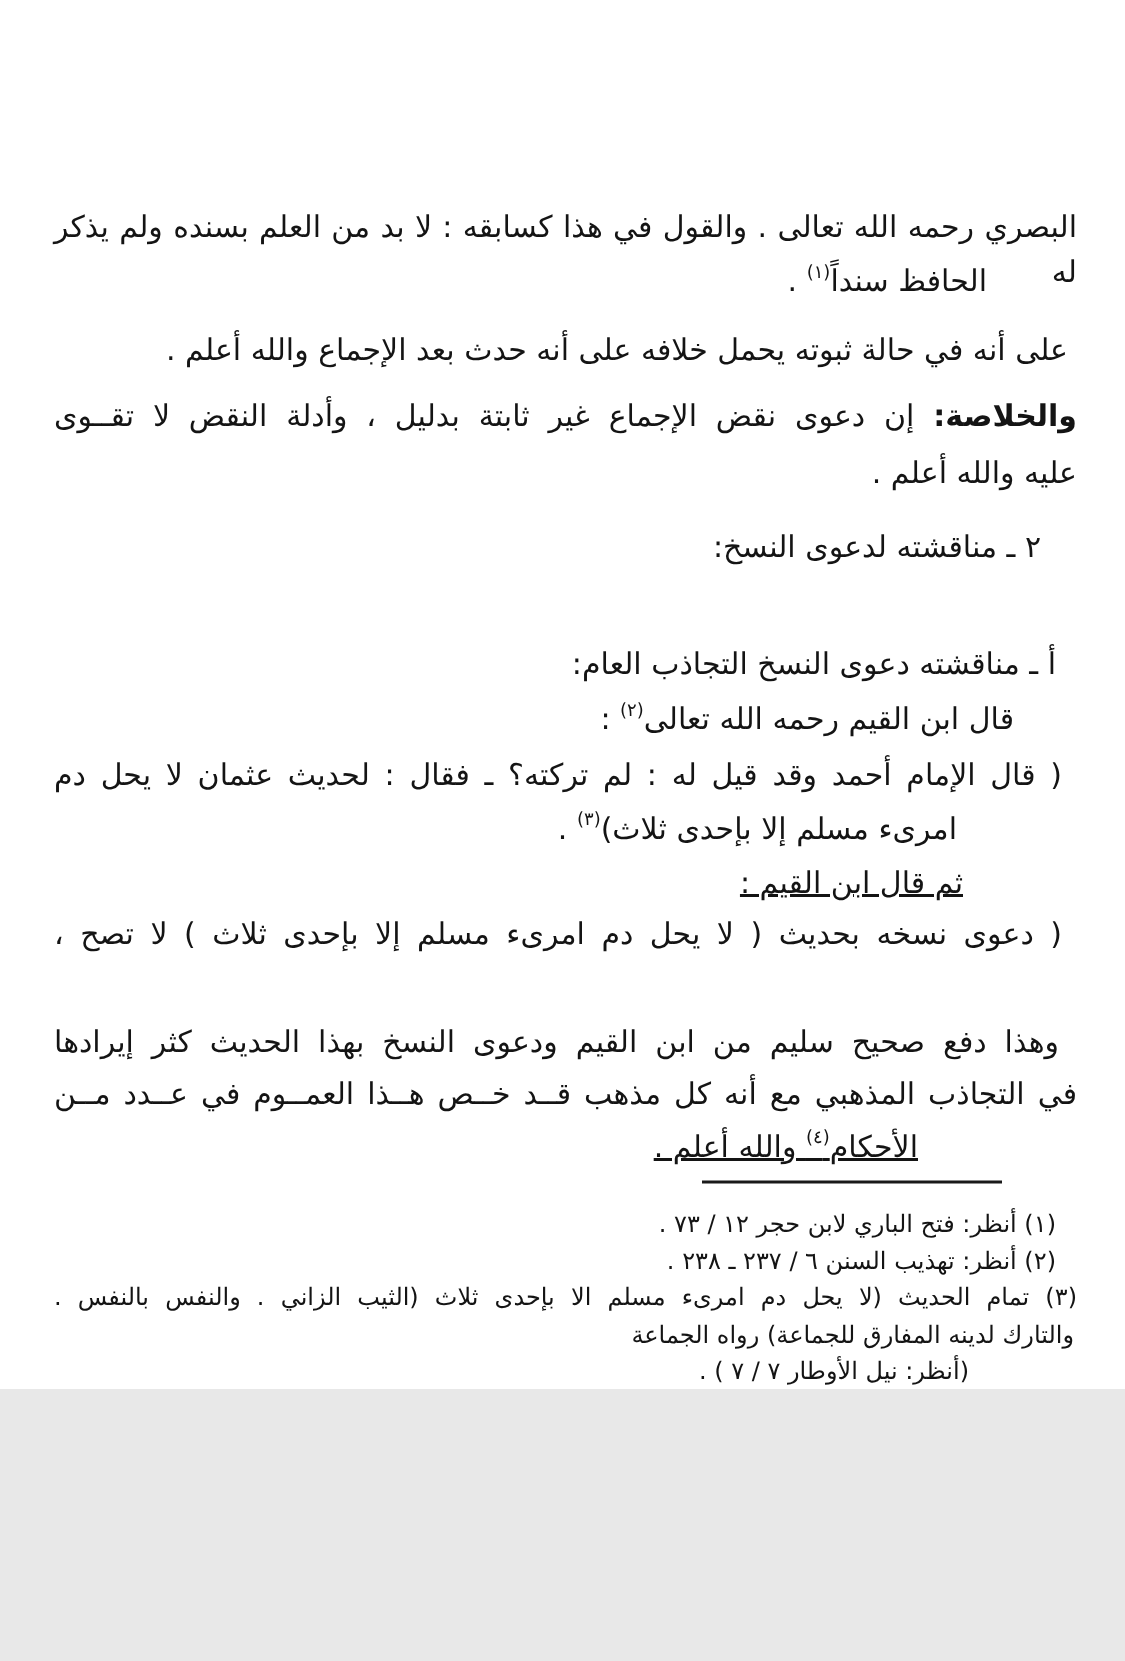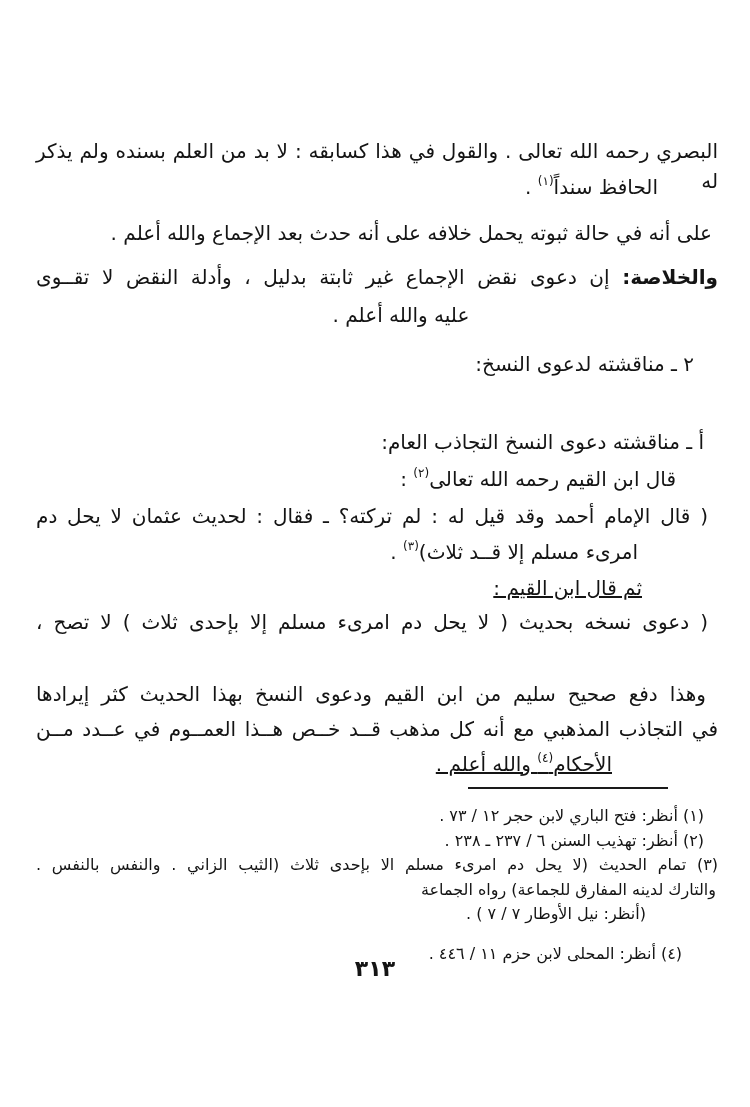--- a/index.html
+++ b/index.html
@@ -1,34 +1,34 @@
 <!DOCTYPE html>
 <html lang="ar"><head>
 <meta charset="utf-8">
 <style>
   html,body{margin:0;padding:0;background:#e8e8e8;}
   .page{
     position:relative;
-    width:750px;height:1107px;
+    width:750px;height:926px;
     margin:0 auto;
     background:#ffffff;
     font-family:"DejaVu Sans",sans-serif;
     color:#141414;
     direction:rtl;
     overflow:hidden;
   }
   .bline{
     position:absolute;
     right:32px;left:36px;
     font-size:20px;
     line-height:30px;
   }
   .just{text-align:justify;text-align-last:justify;}
   .r{text-align:right;}
-  .l{text-align:center;margin-left:40px;}
+  .l{text-align:right;margin-left:40px;}
   .fn{
     position:absolute;
     right:32px;left:36px;
     font-size:16px;
     line-height:24px;
   }
   sup{
     font-size:12px;
     position:relative;
     top:-1px;
@@ -88,21 +88,21 @@
 
   <div class="bline r" style="top:464px;padding-right:42px;">
     <span>قال ابن القيم رحمه الله تعالى</span><sup>(٢)</sup><span> :</span>
   </div>
 
   <div class="bline just" style="top:501px;padding-right:10px;">
     <span>( قال الإمام أحمد وقد قيل له : لم تركته؟ ـ فقال : لحديث عثمان لا يحل دم</span>
   </div>
 
   <div class="bline r" style="top:537px;padding-right:80px;">
-    <span>امرىء مسلم إلا قــد ثلاث)</span><sup>(٣)</sup><span> .</span>
+    <span>امرىء مسلم إلا بإحدى ثلاث)</span><sup>(٣)</sup><span> .</span>
   </div>
 
   <div class="bline r" style="top:573px;padding-right:76px;text-decoration:underline;">
     <span>ثم قال ابن القيم :</span>
   </div>
 
   <div class="bline just" style="top:607px;padding-right:10px;">
     <span>( دعوى نسخه بحديث ( لا يحل دم امرىء مسلم إلا بإحدى ثلاث ) لا تصح ،</span>
   </div>
 

